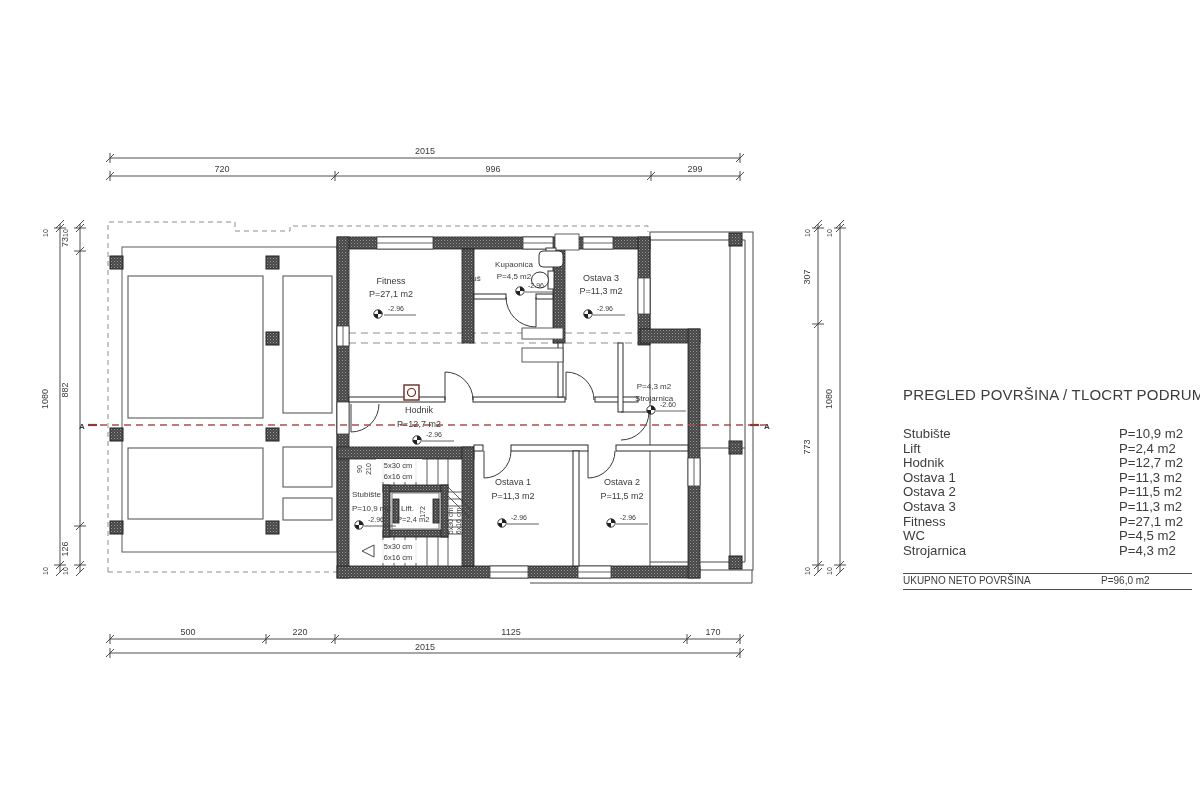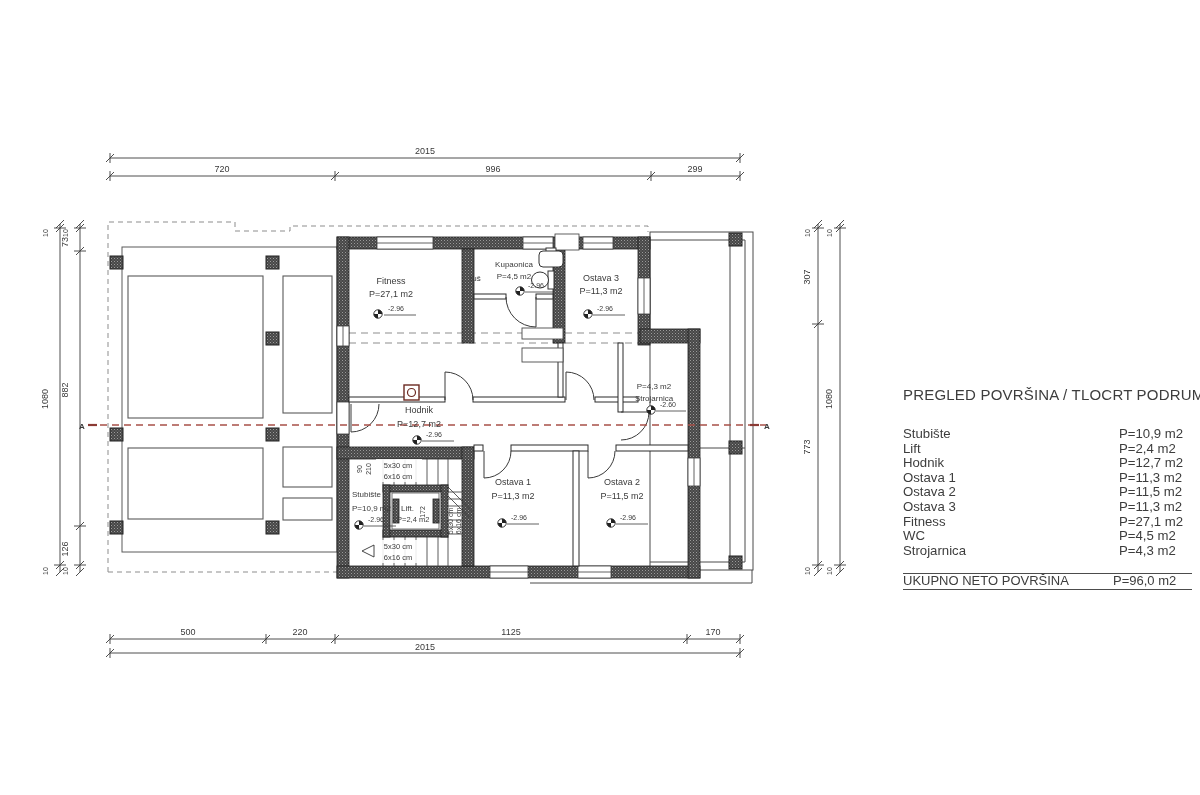--- a/index.html
+++ b/index.html
@@ -8,23 +8,23 @@
   #plan-svg { position:absolute; left:0; top:0; }
   .t { font-family:"Liberation Sans", sans-serif; fill:#3a3a3a; }
   .t9 { font-size:9px; } .t8 { font-size:8px; } .t75 { font-size:7.5px; } .t7 { font-size:7px; }
   .mid { text-anchor:middle; }
   #panel { position:absolute; left:903px; top:386px; width:292px; color:#3d3d3d; }
   #panel .title { font-size:15px; font-weight:400; white-space:nowrap; letter-spacing:0.2px; }
   .rows { margin-top:23px; }
   .prow { position:relative; height:14.6px; font-size:13.2px; white-space:nowrap; }
   .prow .val { position:absolute; left:216px; top:0; }
   .totals { margin-top:16px; width:289px; border-bottom:1.5px solid #4c4c4c; }
-  .trow { position:relative; border-top:1.5px solid #4c4c4c; font-size:13px;
+  .trow { position:relative; border-top:1.5px solid #4c4c4c; font-size:10px;
           height:15px; line-height:14.8px; white-space:nowrap; }
-  .trow .val { position:absolute; left:210px; top:0; }
+  .trow .val { position:absolute; left:198px; top:0; }
 </style>
 </head>
 <body>
 
 <svg id="plan-svg" width="900" height="795" viewBox="0 0 900 795" xmlns="http://www.w3.org/2000/svg">
   <defs>
     <pattern id="hatch" patternUnits="userSpaceOnUse" width="3" height="3">
       <rect width="3" height="3" fill="#474747"></rect>
       <rect x="0" y="0" width="1" height="1" fill="#9b9b9b"></rect>
       <rect x="1.5" y="1.5" width="1" height="1" fill="#7a7a7a"></rect>

